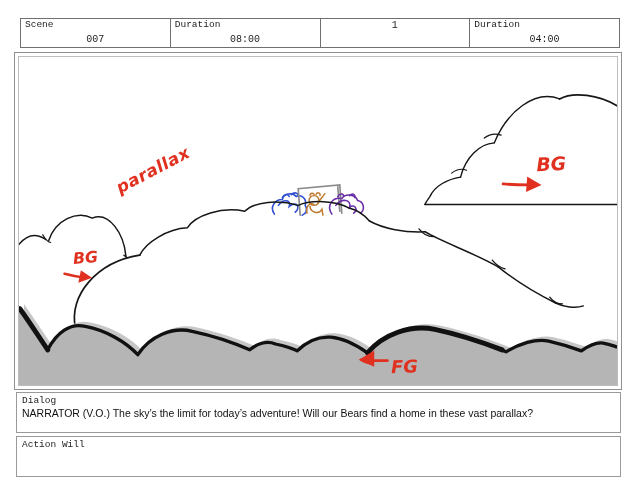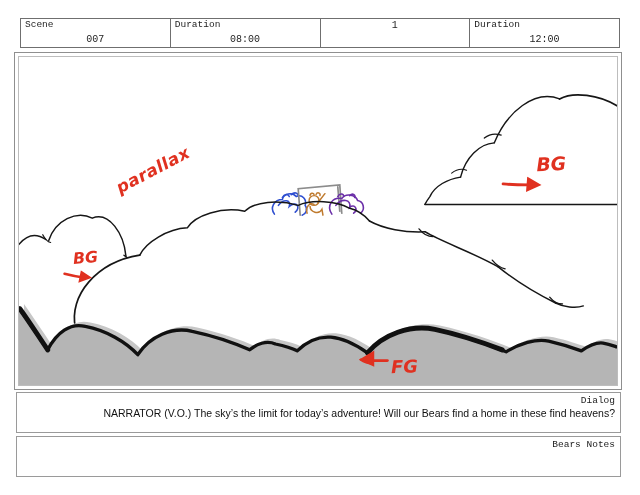--- a/index.html
+++ b/index.html
@@ -18,21 +18,21 @@
 
   
   .canvas-frame{position:absolute;left:14px;top:52px;width:608px;height:338px;
     box-sizing:border-box;border:1px solid #8f8f8f;padding:3px;background:#fff;}
   .canvas-inner{width:100%;height:100%;box-sizing:border-box;border:1px solid #bdbdbd;
     position:relative;background:#fff;overflow:hidden;}
   .canvas-inner svg{position:absolute;left:0;top:0;width:100%;height:100%;}
 
   
   .note-box{position:absolute;left:16px;width:605px;box-sizing:border-box;
-    border:1px solid #9a9a9a;background:#fff;padding:2px 5px;text-align:right;}
+    border:1px solid #9a9a9a;background:#fff;padding:2px 5px;}
   .note-box.dialog{top:392px;height:41px;}
   .note-box.actions{top:436px;height:41px;}
   .note-label{font-size:9.5px;line-height:11px;color:#1d1d1d;}
   .note-text{font-size:10.5px;line-height:13px;color:#111;margin-top:1px;}
 
   .red-note{font-family:"DejaVu Sans",sans-serif;font-style:italic;font-weight:bold;}
 </style>
 </head>
 <body>
 
@@ -43,21 +43,21 @@
   </div>
   <div class="header-cell">
     <span class="hlabel">Duration</span>
     <span class="hvalue">08:00</span>
   </div>
   <div class="header-cell">
     <span class="hvalue">1</span>
   </div>
   <div class="header-cell">
     <span class="hlabel">Duration</span>
-    <span class="hvalue">12:00</span>
+    <span class="hvalue">04:00</span>
   </div>
 </div>
 
 <div class="canvas-frame">
   <div class="canvas-inner">
     <svg viewBox="0 0 604 336" preserveAspectRatio="none">
 
       <g fill="none" stroke="#161616" stroke-linecap="round">
         <path d="M604,50 C586,39 560,35 546,43" stroke-width="1.8"></path>
         <path d="M546,43 C521,33 493,56 480,88" stroke-width="1.4"></path>
@@ -160,18 +160,18 @@
           <path d="M358,302 l-13,8 13,6 z" stroke-width="1.6" fill="#e03120"></path>
           <path d="M345,310 c4,3 8,4 12,4" fill="none" stroke-width="2.2"></path>
         </g>
       </g>
     </svg>
   </div>
 </div>
 
 <div class="note-box dialog">
   <div class="note-label mono">Dialog</div>
-  <div class="note-text">NARRATOR (V.O.) The sky’s the limit for today’s adventure! Will our Bears find a home in these find heavens?</div>
+  <div class="note-text">NARRATOR (V.O.) The sky’s the limit for today’s adventure! Will our Bears find a home in these vast parallax?</div>
 </div>
 
 <div class="note-box actions">
-  <div class="note-label mono">Bears Notes</div>
+  <div class="note-label mono">Action Will</div>
 </div>
 
 </body></html>

